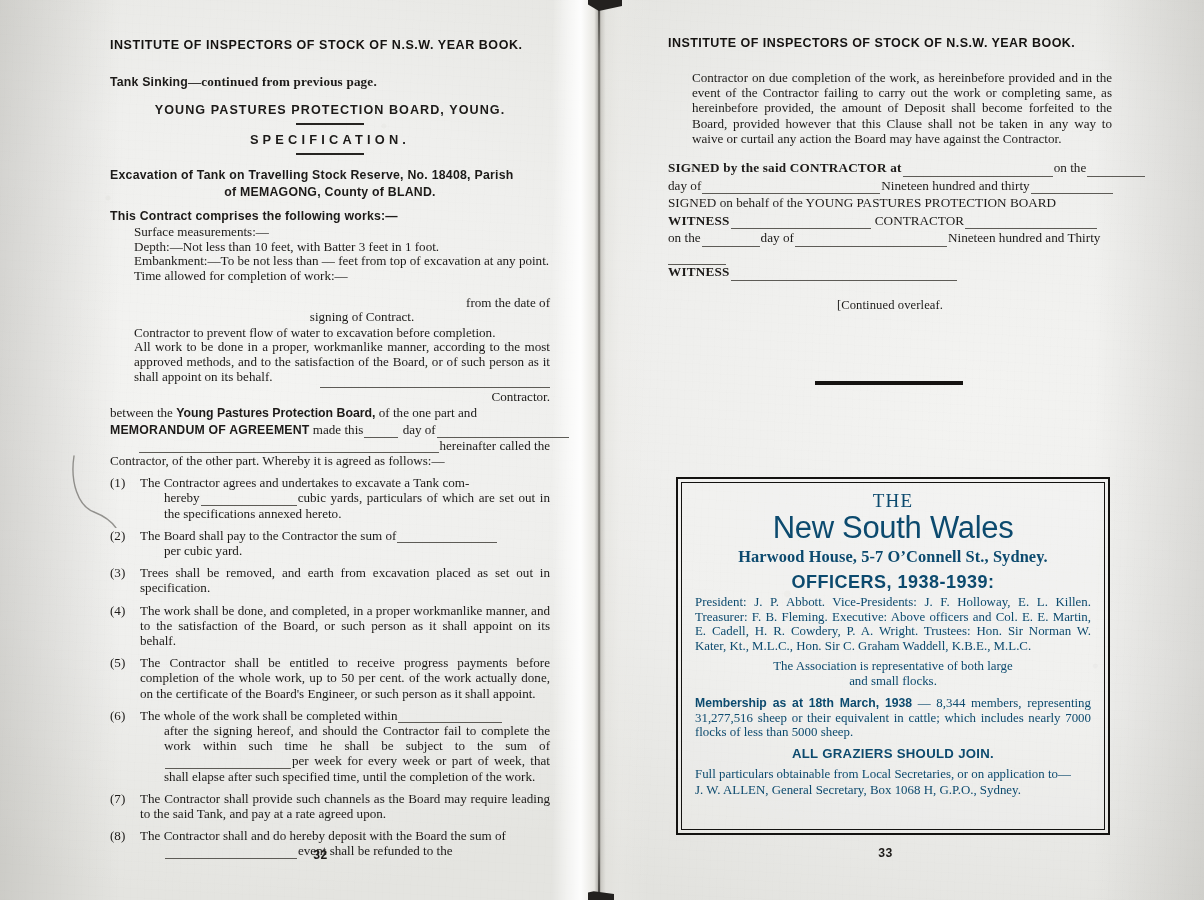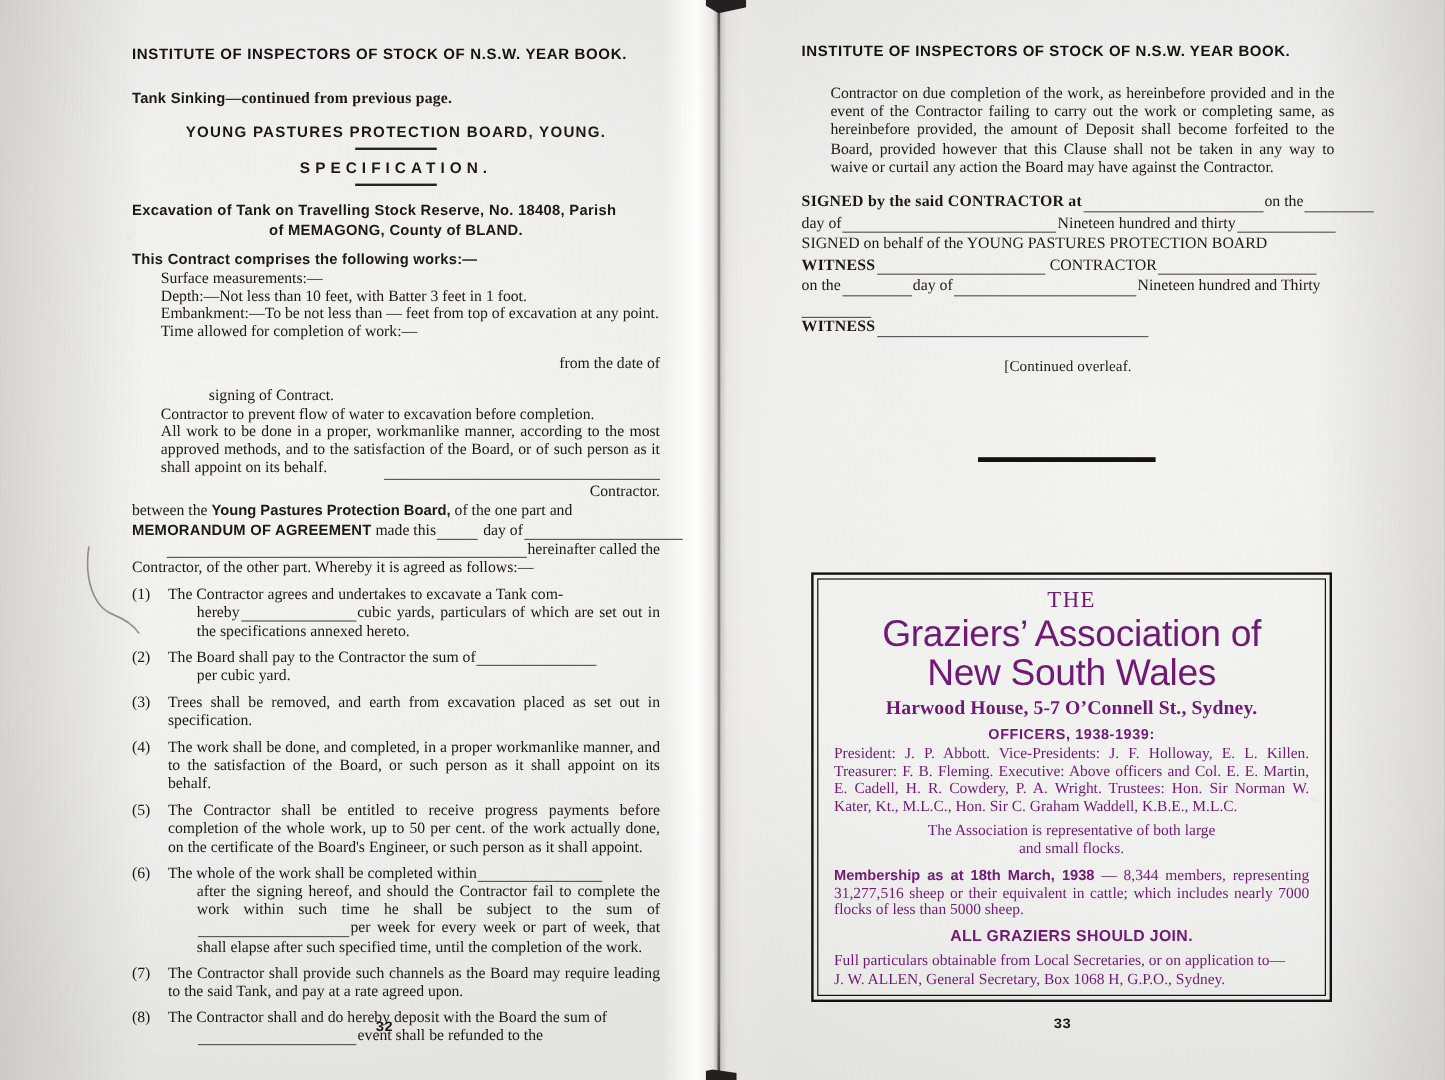--- a/index.html
+++ b/index.html
@@ -274,21 +274,21 @@
     background: rgba(255,255,255,.12);
     box-sizing: border-box;
   }
   #ad-inner {
     border: 1px solid #131210;
     width: 100%;
     height: 100%;
     box-sizing: border-box;
     padding: 7px 13px 18px 13px;
     text-align: center;
-    color: #701a75;
+    color: #0c4a6e;
   }
   .ad-the {
     font-family: "Liberation Serif", serif;
     font-size: 19px;
     letter-spacing: 1.2px;
     line-height: 21px;
   }
   .ad-name {
     font-family: "Liberation Sans", sans-serif;
     font-size: 31px;
@@ -300,21 +300,21 @@
     font-family: "Liberation Serif", serif;
     font-weight: bold;
     font-size: 16.4px;
     letter-spacing: .1px;
     line-height: 20px;
     margin-top: 3px;
   }
   .ad-officers-head {
     font-family: "Liberation Sans", sans-serif;
     font-weight: bold;
-    font-size: 12px;
+    font-size: 18px;
     letter-spacing: .5px;
     margin-top: 5px;
   }
   .ad-officers {
     font-family: "Liberation Serif", serif;
     font-size: 12.9px;
     line-height: 14.6px;
     text-align: justify;
     margin-top: 2px;
   }
@@ -412,21 +412,21 @@
     </div>
 
     <div class="works-line">This Contract comprises the following works:—</div>
 
     <div class="body indent tight" style="margin-top:2px;">
       <div>Surface measurements:—</div>
       <div>Depth:—Not less than 10 feet, with Batter 3 feet in 1 foot.</div>
       <div>Embankment:—To be not less than — feet from top of excavation at any point.</div>
       <div>Time allowed for completion of work:—</div>
       <div style="text-align:right; margin-top:12px;">from the date of</div>
-      <div style="text-align:left; padding-left:40px;margin-top:12px;">signing of Contract.</div>
+      <div style="text-align:center; padding-left:40px;">signing of Contract.</div>
       <div style="margin-top:1px;">Contractor to prevent flow of water to excavation before completion.</div>
       <div>All work to be done in a proper, workmanlike manner, according to the most approved methods, and to the satisfaction of the Board, or of such person as it shall appoint on its behalf.</div>
     </div>
 
     <div style="margin-top:3px;">
       <span class="rule-to-edge" style="display:block; width:230px; margin-left:210px;"></span>
       <div class="body" style="text-align:right; margin-top:1px;">Contractor.</div>
     </div>
 
     <div class="body" style="margin-top:1px;">
@@ -531,21 +531,20 @@
     <div class="continued">[Continued overleaf.</div>
   </div>
 
   <div class="thick-rule"></div>
 
   <div id="ad-box">
     <div id="ad-inner">
 
       <div class="ad-the">THE</div>
 
-      <div class="ad-name">Graziers’ Association of</div>
       <div class="ad-name">New South Wales</div>
 
       <div class="ad-address">Harwood House, 5-7 O’Connell St., Sydney.</div>
 
       <div class="ad-officers-head">OFFICERS, 1938-1939:</div>
 
       <div class="ad-officers">President: J. P. Abbott.  Vice-Presidents: J. F. Holloway, E. L. Killen.  Treasurer: F. B. Fleming.  Executive: Above officers and Col. E. E. Martin, E. Cadell, H. R. Cowdery, P. A. Wright.  Trustees: Hon. Sir Norman W. Kater, Kt., M.L.C., Hon. Sir C. Graham Waddell, K.B.E., M.L.C.</div>
 
       <div class="ad-representative">
         <div>The Association is representative of both large</div>

